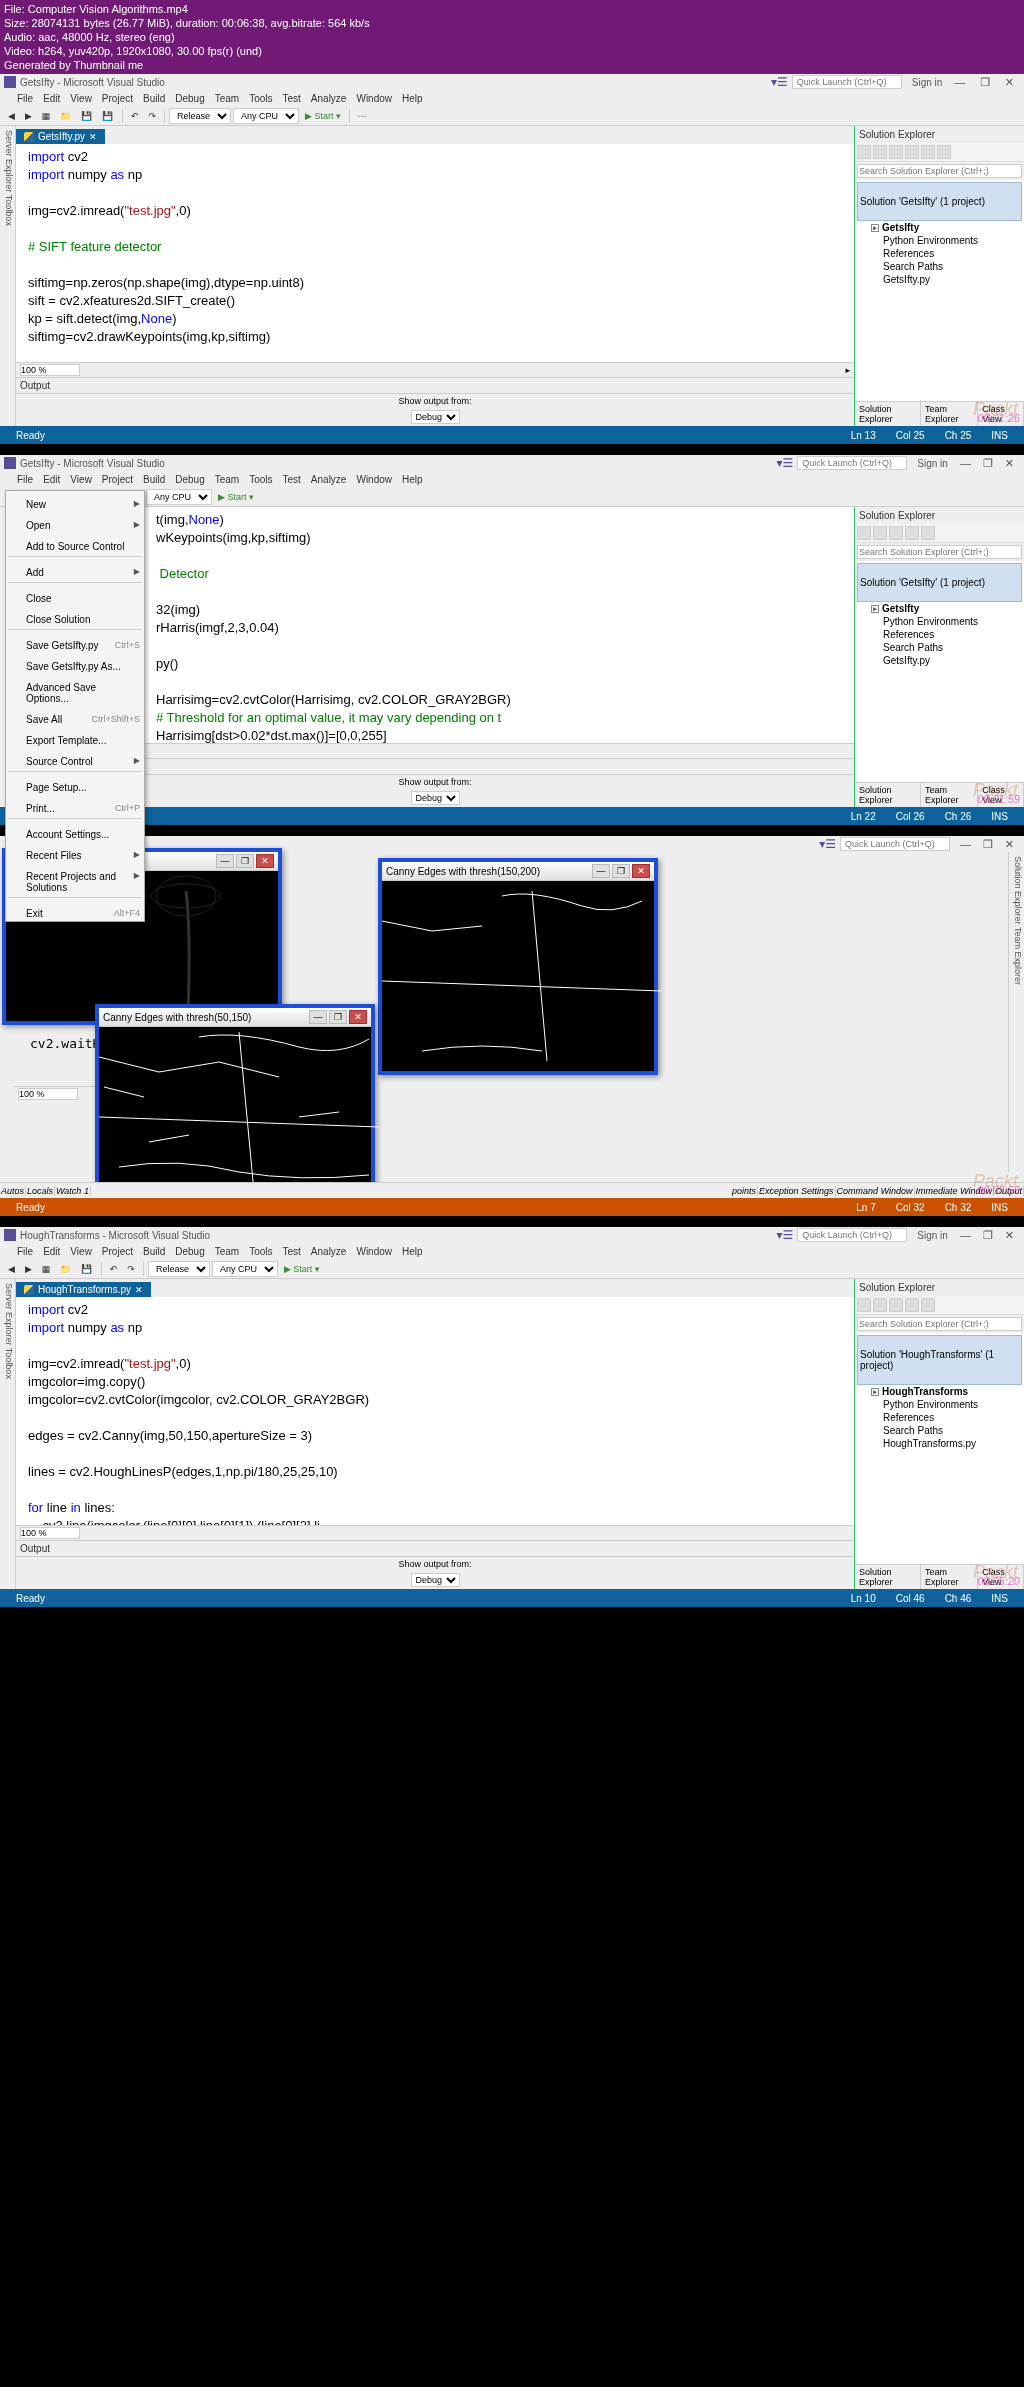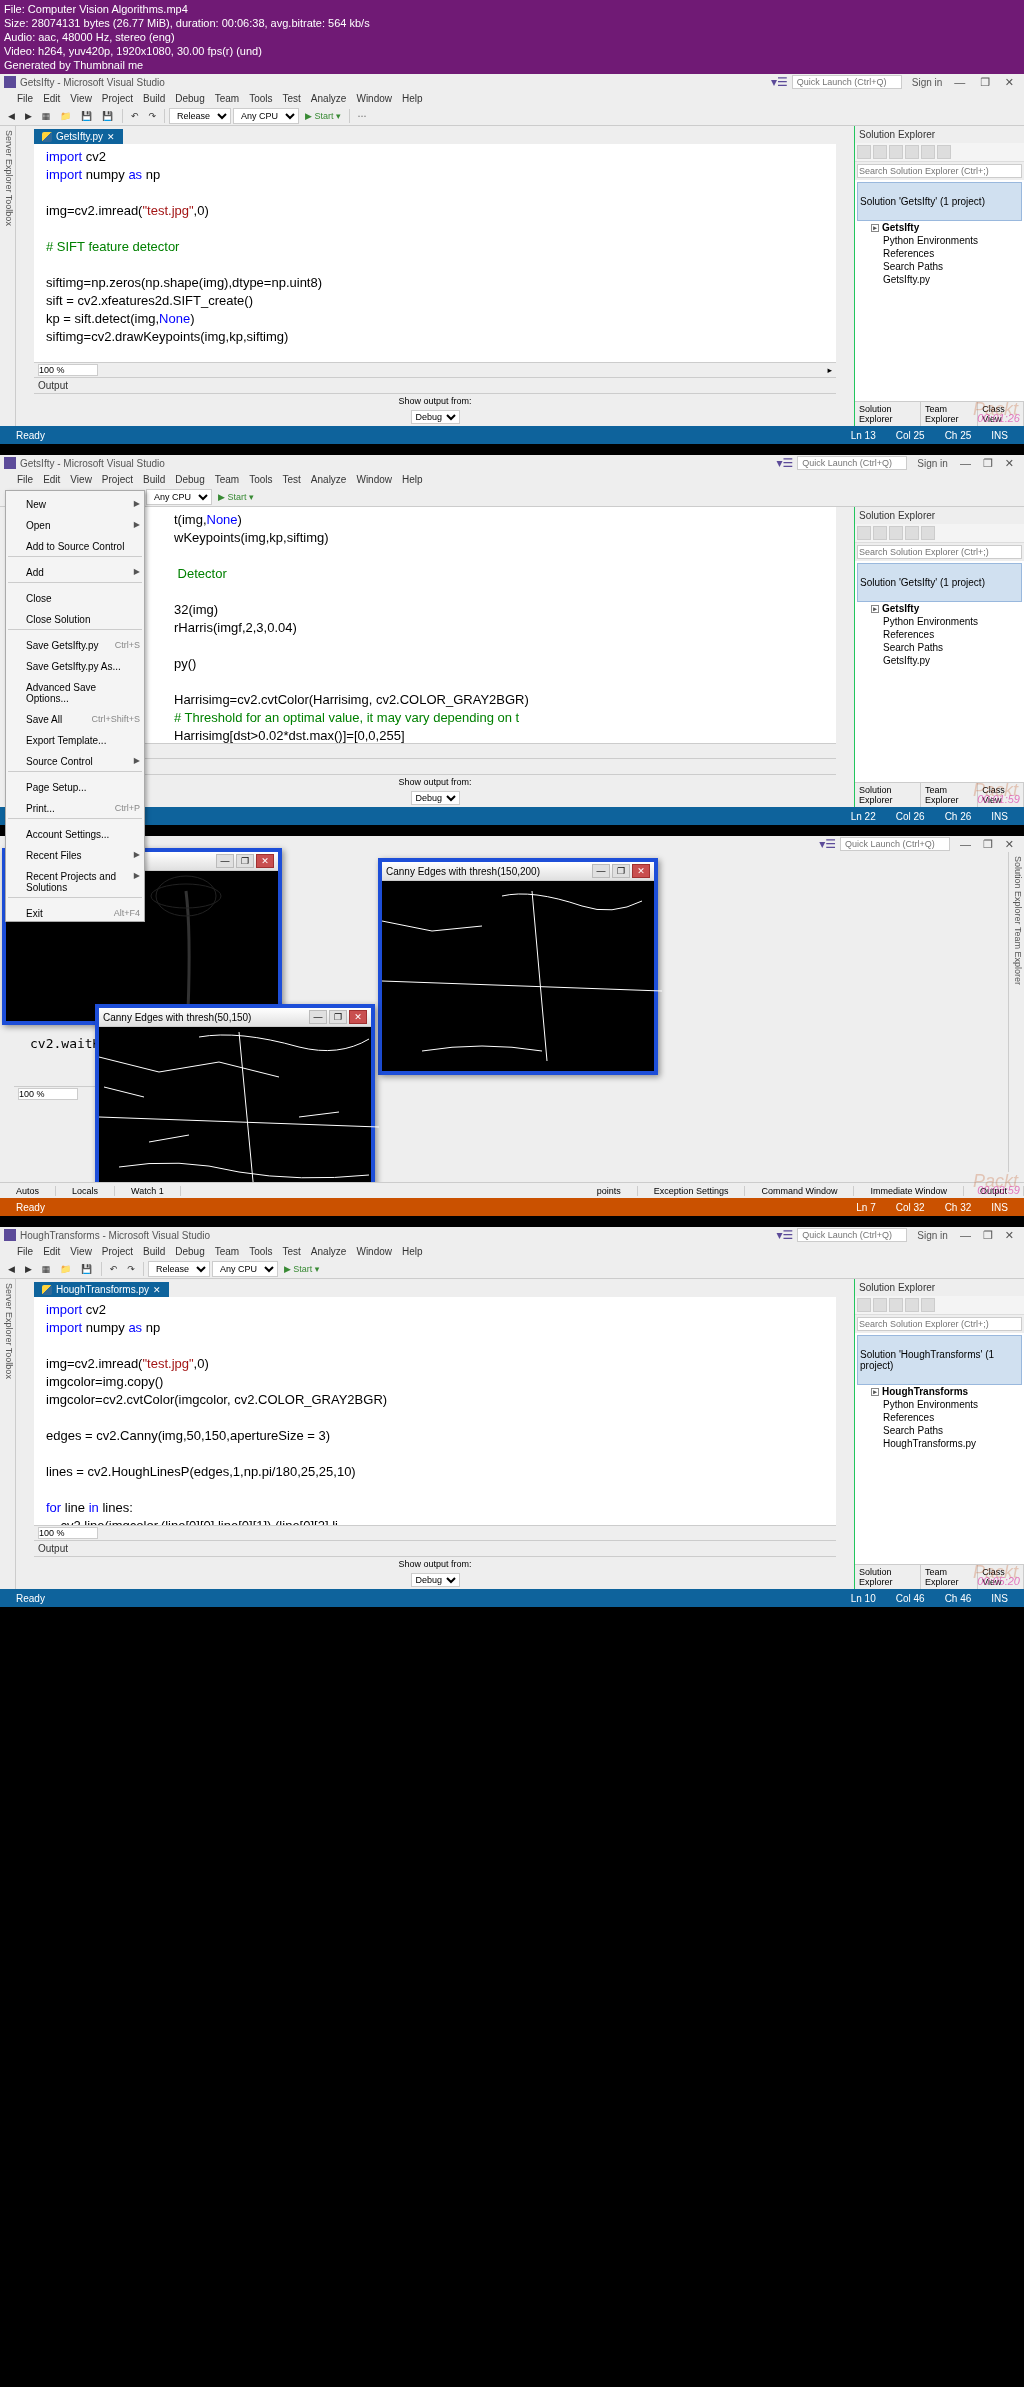--- a/index.html
+++ b/index.html
@@ -12,21 +12,21 @@
 .vs-titlebar .wincontrols span { padding:0 6px; font-size:11px; cursor:default; }
 .quicklaunch { border:1px solid #ccc; background:#fff; font-size:9px; color:#888; padding:1px 4px; width:110px; margin:0 4px; }
 .signin { font-size:10px; color:#555; margin:0 6px; }
 .menubar { background:#eee; display:flex; font-size:10px; color:#333; height:16px; align-items:center; padding:0 12px; }
 .menubar span { padding:0 5px; cursor:default; }
 .toolbar { background:#eee; display:flex; font-size:9px; color:#333; height:20px; align-items:center; padding:0 4px; gap:2px; border-bottom:1px solid #ccc; }
 .toolbar .btn { padding:1px 3px; border:1px solid transparent; background:#eee; font-size:9px; }
 .toolbar select.btn { background:#fff; border:1px solid #ccc; }
 .toolbar .sep { width:1px; height:14px; background:#ccc; margin:0 2px; }
 .toolbar .start { color:#388a34; }
-.main-row { display:flex; height:320px;gap:18px; }
+.main-row { display:flex; height:320px; }
 .sidebar-left { width:16px; background:#eee; writing-mode:vertical-rl; font-size:9px; color:#555; padding:4px 1px; border-right:1px solid #ccc; }
 .editor-col { flex:1; display:flex; flex-direction:column; background:#fff; }
 .tabbar { display:flex; background:#eee; height:18px; align-items:flex-end; }
 .tab { background:#0e639c; color:#fff; font-size:10px; padding:2px 8px; display:flex; align-items:center; gap:4px; }
 .tab .close { font-size:9px; }
 .code-area { flex:1; background:#fff; font-family:Consolas,monospace; font-size:13px; line-height:18px; padding:4px 12px; overflow:hidden; white-space:pre; position:relative; }
 .kw { color:#0000ff; }
 .nm { color:#000; }
 .str { color:#a31515; }
 .cmt { color:#008000; }
@@ -66,21 +66,21 @@
 .float-win { position:absolute; background:#fff; border:4px solid #1d4ed8; box-shadow:2px 2px 6px rgba(0,0,0,.4); }
 .float-win .titlebar { background:linear-gradient(#fff,#e0e0e0); font-size:10px; padding:2px 4px; display:flex; align-items:center; border-bottom:1px solid #ccc; }
 .float-win .titlebar .spacer { flex:1; }
 .float-win .titlebar .winbtn { width:18px; height:14px; margin-left:2px; background:#e0e0e0; border:1px solid #bbb; font-size:9px; text-align:center; line-height:12px; }
 .float-win .titlebar .winbtn.close { background:#c94f4f; color:#fff; border-color:#a03030; }
 .float-win .content { background:#000; position:relative; }
 .edge-lines { stroke:#fff; stroke-width:1; fill:none; }
 .beach { background:linear-gradient(#bbb 0%, #ccc 55%, #f0ede0 55%, #f8f6f0 100%); position:relative; }
 
 .autos-bar { background:#eee; border-top:1px solid #ccc; height:16px; display:flex; align-items:center; font-size:9px; }
-.autos-bar span { padding:0 16px; border-right:1px solid #ccc; }
+.autos-bar span { padding:0 1px; border-right:1px solid #ccc;font-style:italic; }
 
 .py-icon { width:10px; height:10px; display:inline-block; background:linear-gradient(135deg,#ffd43b 50%,#306998 50%); border-radius:2px; }
 .fold-icon { width:8px; height:8px; display:inline-block; border:1px solid #888; font-size:7px; line-height:6px; text-align:center; background:#fff; color:#555; }
 </style>
 </head>
 <body>
 
 <div class="info-header">
   <div>File: Computer Vision Algorithms.mp4</div>
   <div>Size: 28074131 bytes (26.77 MiB), duration: 00:06:38, avg.bitrate: 564 kb/s</div>

